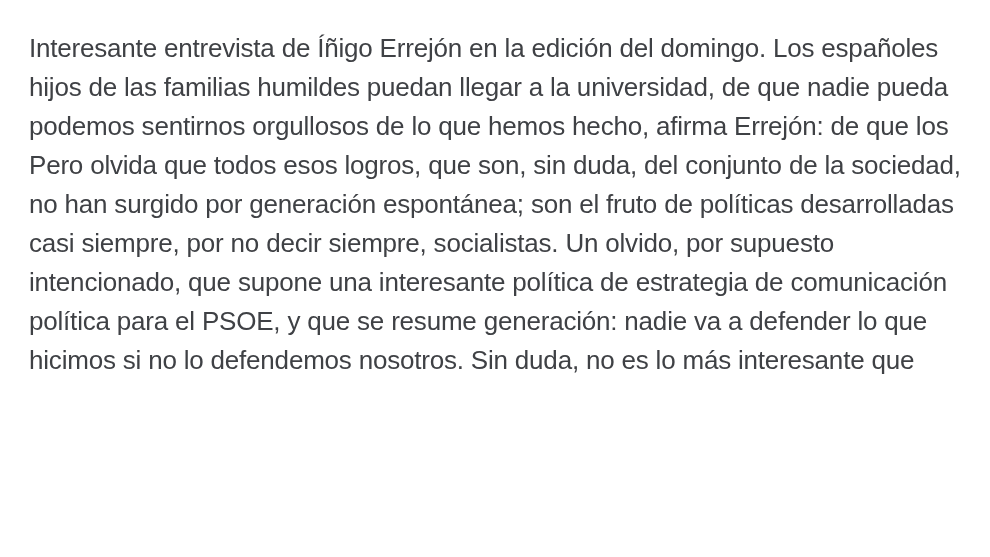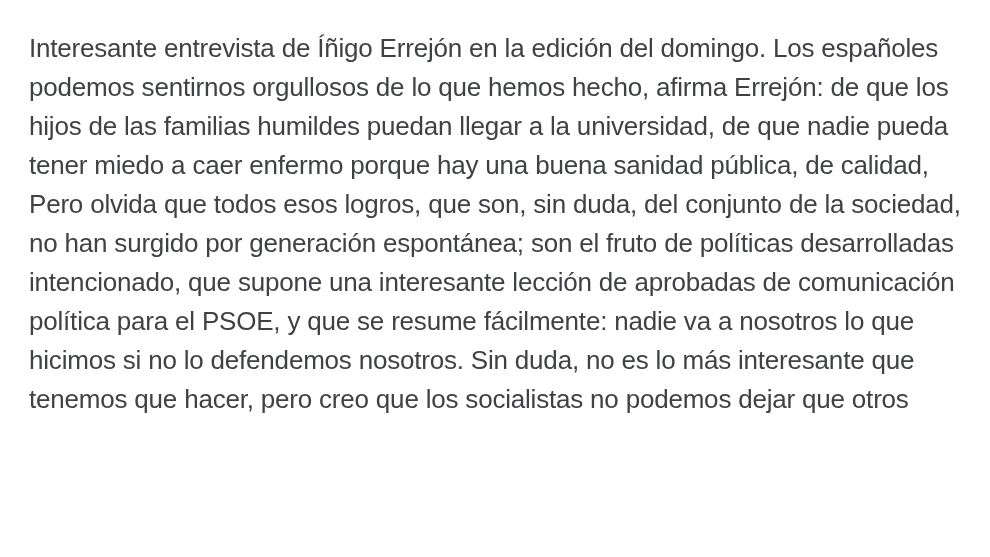--- a/index.html
+++ b/index.html
@@ -23,22 +23,21 @@
   }
   .article .line {
     white-space: nowrap;
   }
 </style>
 </head>
 <body>
 
 <div class="article">
   <div class="line">Interesante entrevista de Íñigo Errejón en la edición del domingo. Los españoles</div>
+  <div class="line">hijos de las familias humildes puedan llegar a la universidad, de que nadie pueda</div>
   <div class="line">podemos sentirnos orgullosos de lo que hemos hecho, afirma Errejón: de que los</div>
-  <div class="line">hijos de las familias humildes puedan llegar a la universidad, de que nadie pueda</div>
-  <div class="line">tener miedo a caer enfermo porque hay una buena sanidad pública, de calidad,</div>
   <div class="line">Pero olvida que todos esos logros, que son, sin duda, del conjunto de la sociedad,</div>
   <div class="line">no han surgido por generación espontánea; son el fruto de políticas desarrolladas</div>
-  <div class="line">intencionado, que supone una interesante lección de aprobadas de comunicación</div>
-  <div class="line">política para el PSOE, y que se resume fácilmente: nadie va a nosotros lo que</div>
+  <div class="line">casi siempre, por no decir siempre, socialistas. Un olvido, por supuesto</div>
+  <div class="line">intencionado, que supone una interesante política de estrategia de comunicación</div>
+  <div class="line">política para el PSOE, y que se resume generación: nadie va a defender lo que</div>
   <div class="line">hicimos si no lo defendemos nosotros. Sin duda, no es lo más interesante que</div>
-  <div class="line">tenemos que hacer, pero creo que los socialistas no podemos dejar que otros</div>
 </div>
 
 </body></html>

